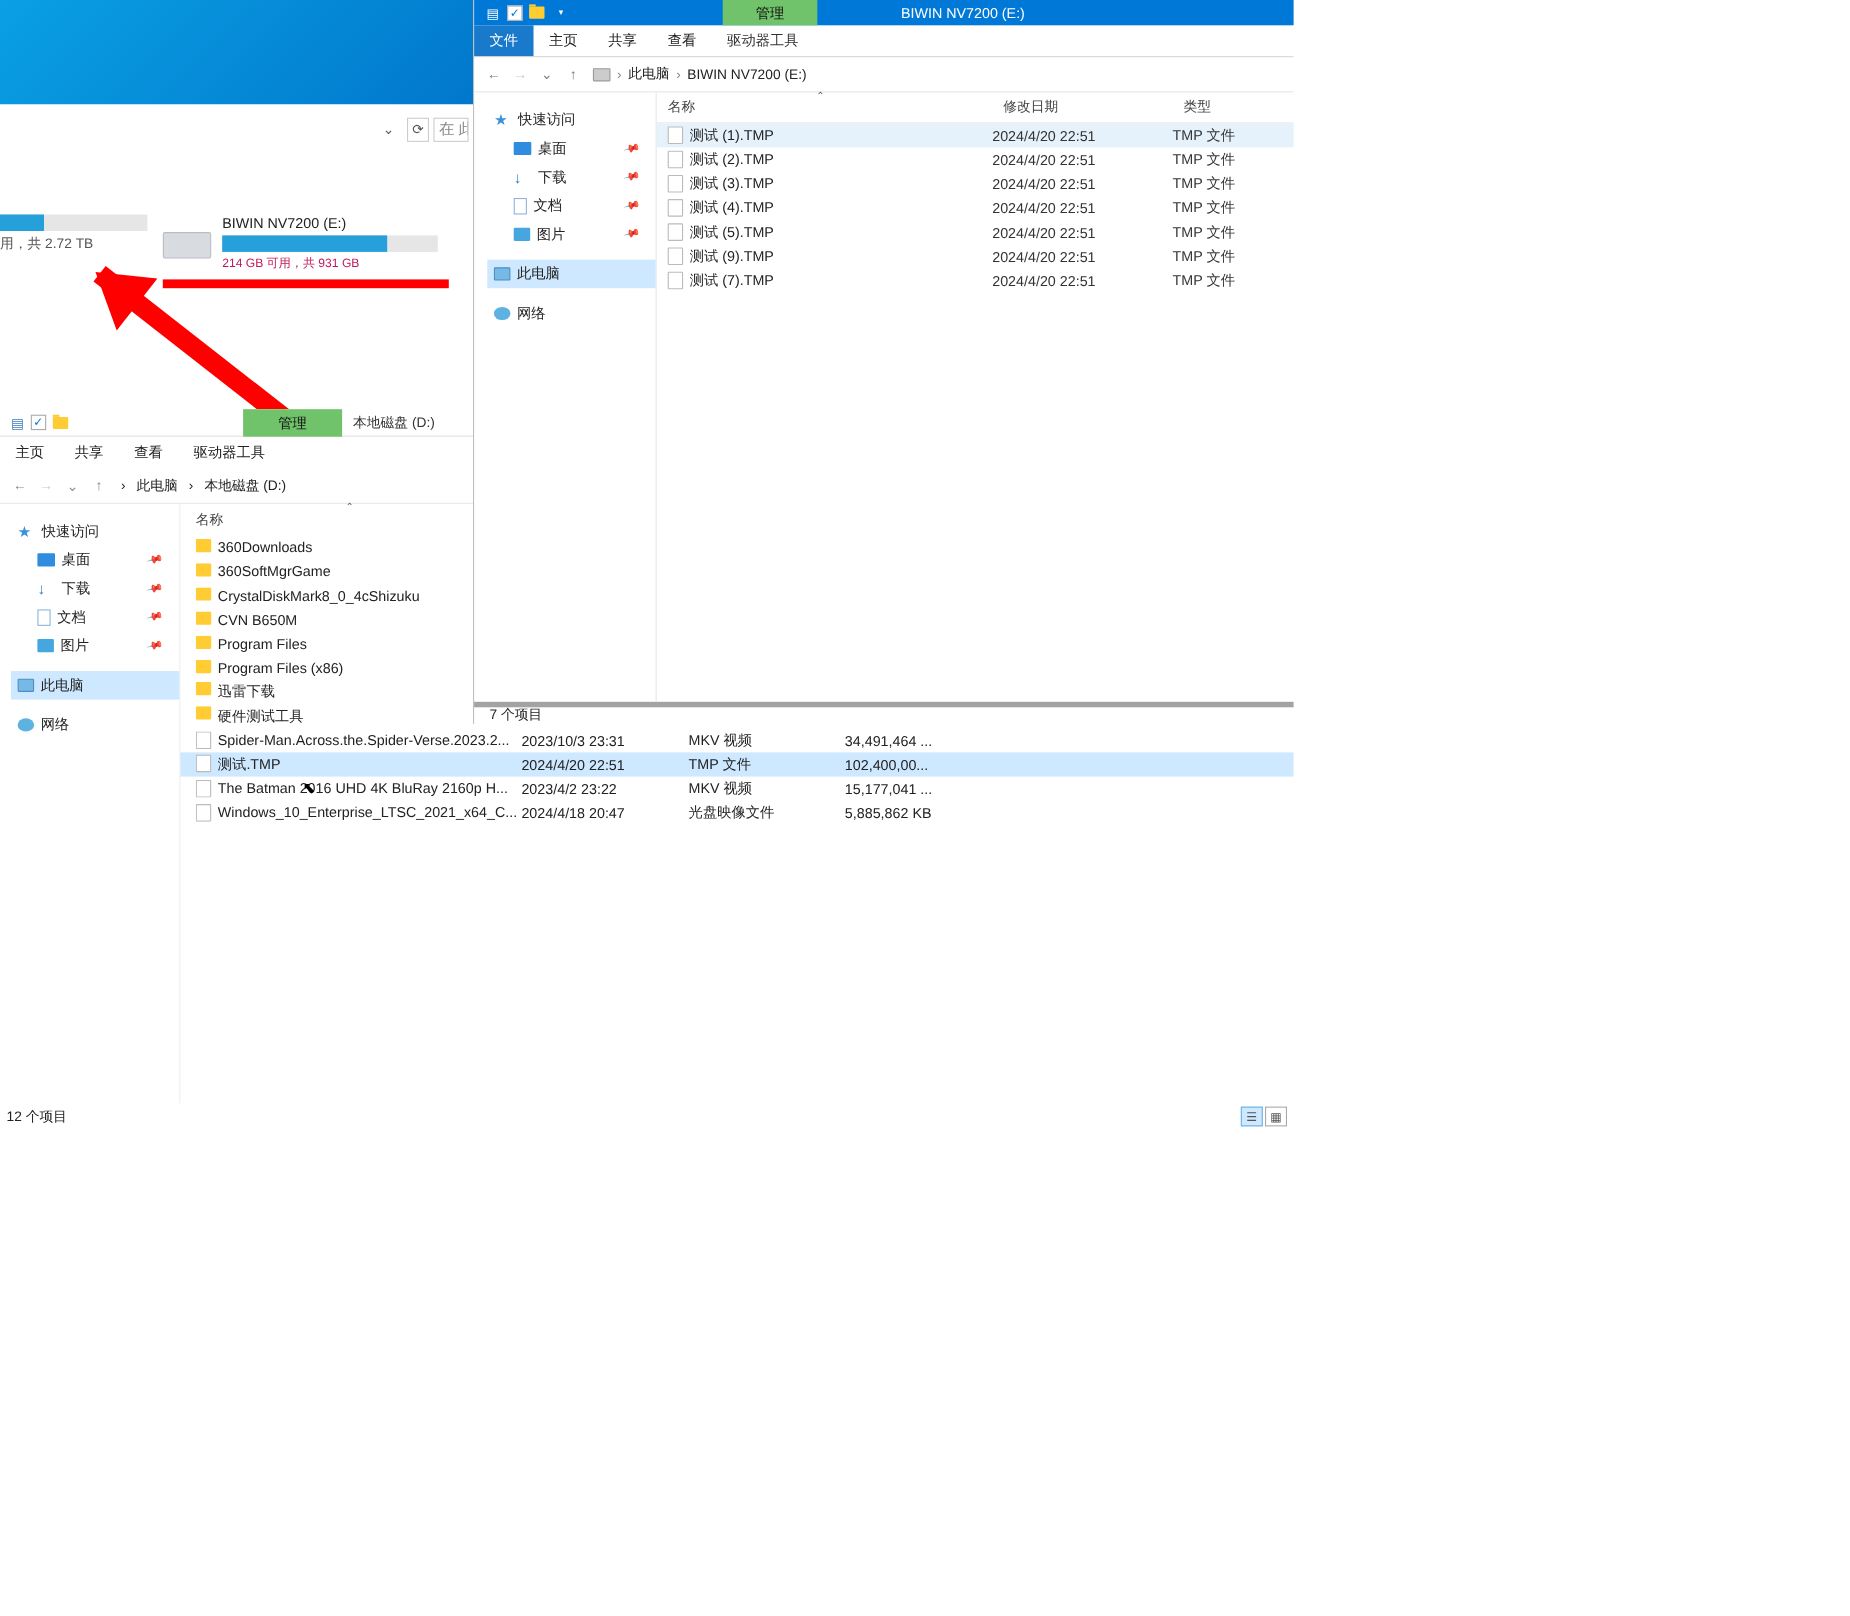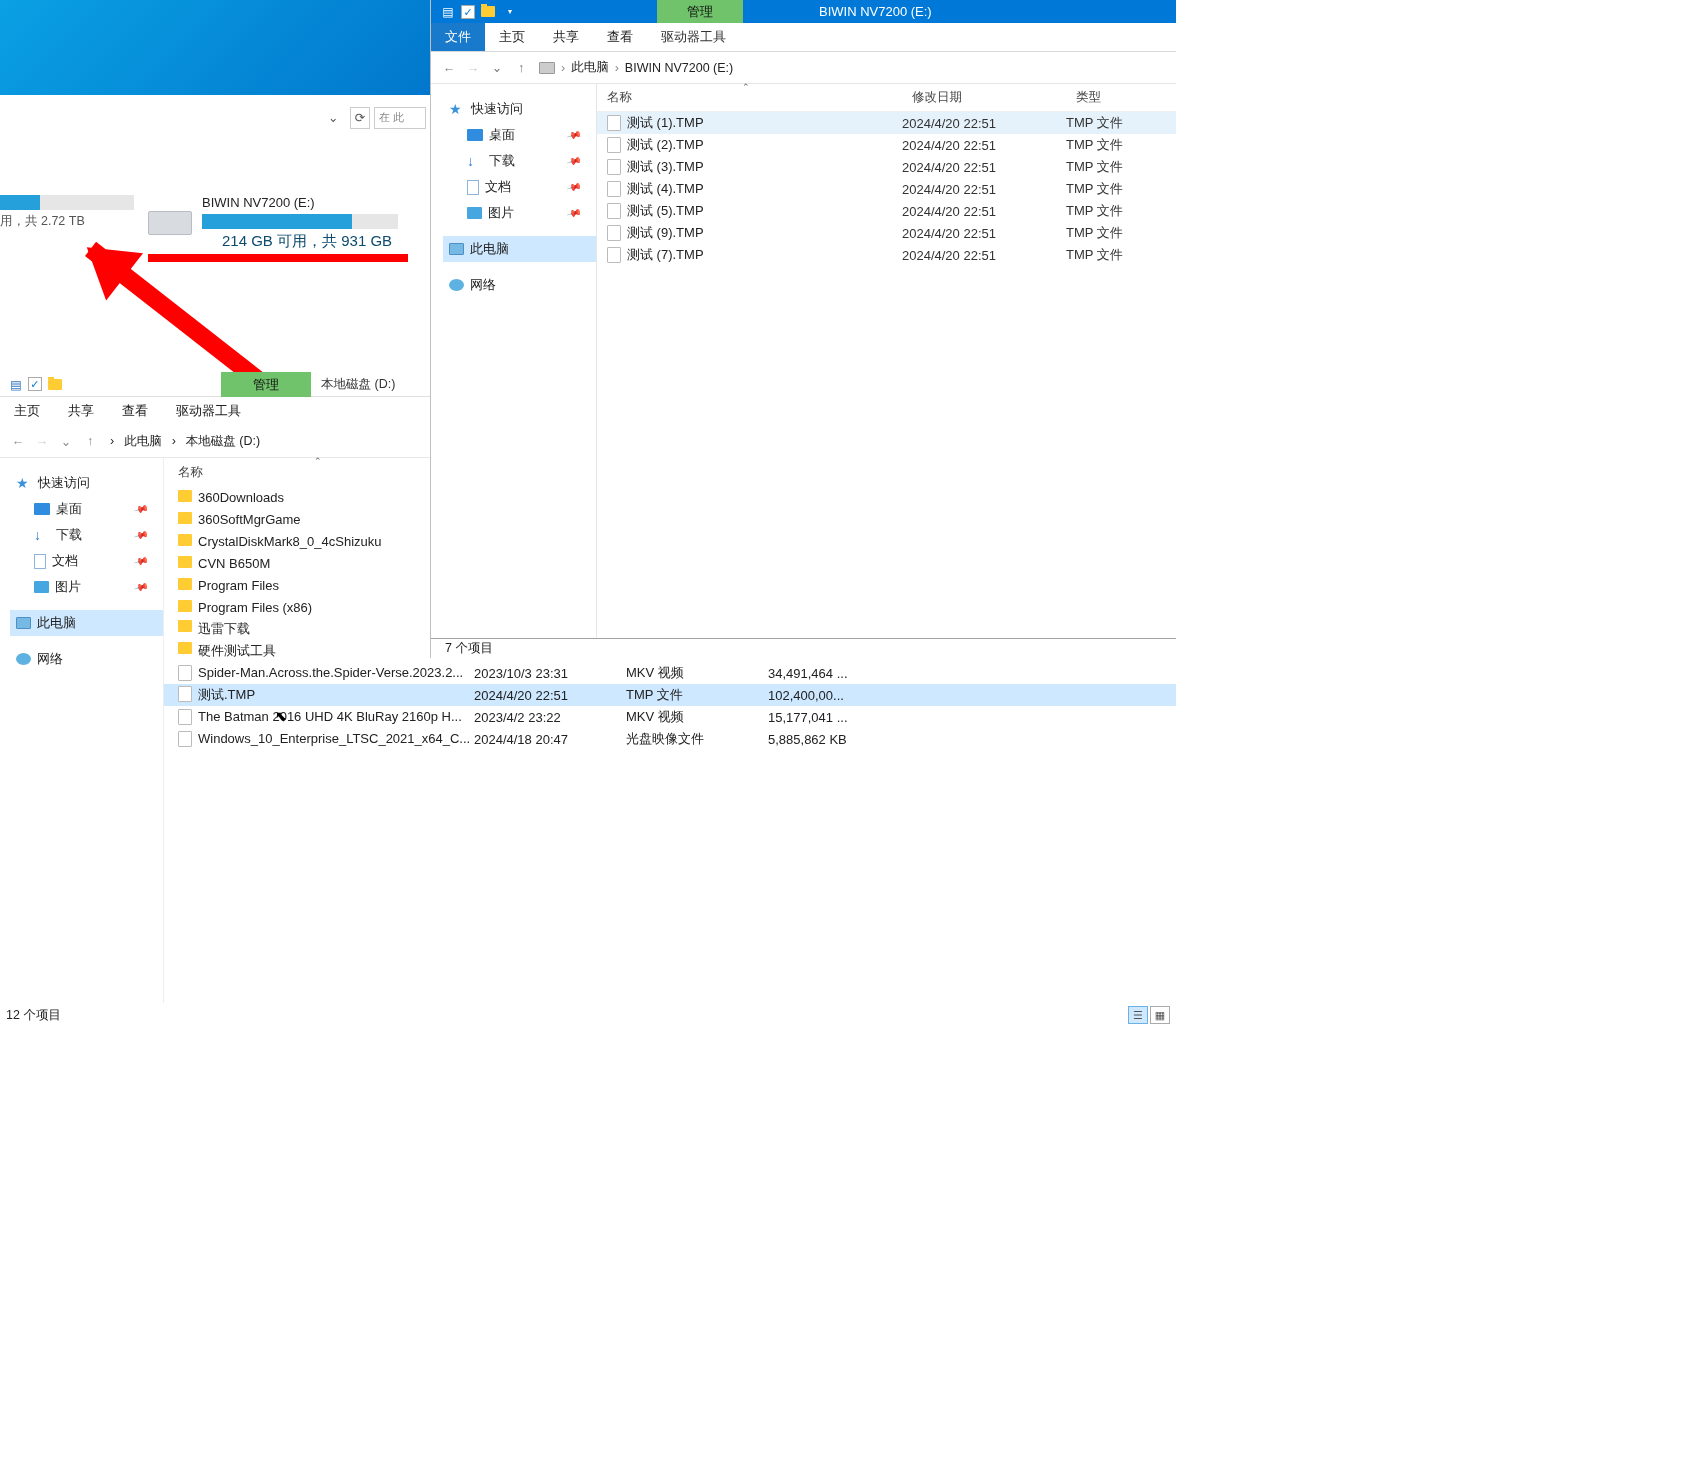--- a/index.html
+++ b/index.html
@@ -108,21 +108,21 @@
 .sort-arrow{position:absolute;left:145px;top:-2px;font-size:9px;color:#666;}
 .e-row{
   height:22px; display:flex;align-items:center; font-size:13px;
   padding-left:10px;
 }
 .e-row:first-child{background:#e6f2fb;}
 .e-row .fname{ width:295px; display:flex; align-items:center; gap:6px;}
 .e-row .fdate{ width:164px; color:#333;}
 .e-row .ftype{ color:#333;}
 .file-ico{ width:14px;height:16px;background:#fff;border:1px solid #bbb;border-radius:1px;}
-.e-status{ height:20px; padding:0 14px; display:flex;align-items:center; border-top:1px solid #a3a3a3; font-size:12.5px;}
+.e-status{ height:20px; padding:0 14px; display:flex;align-items:center; border-top:5px solid #a3a3a3; font-size:12.5px;}
 
 
 .win-d{
   position:absolute;
   left:0; top:372px; right:0; bottom:0;
   background:#fff;
 }
 .d-titlebar{
   height:25px; background:#fff; display:flex; align-items:center;
   border-bottom:1px solid #e0e0e0;
@@ -181,34 +181,34 @@
 .pc-panel{
   position:absolute; left:0; top:95px; width:430px; height:277px;
   background:#fff;
 }
 .pc-search{
   height:45px; display:flex; align-items:center; justify-content:flex-end;
   padding-right:4px; gap:4px;
 }
 .pc-search .refresh{width:20px;height:22px;border:1px solid #ccc;display:flex;align-items:center;justify-content:center;color:#555;}
 .pc-search .drop{width:18px;color:#555;}
-.pc-search .searchbox{width:52px;height:22px;border:1px solid #ccc;color:#888;font-size:11px;padding:0 4px;display:flex;align-items:center;white-space:nowrap;overflow:hidden;}
+.pc-search .searchbox{width:32px;height:22px;border:1px solid #ccc;color:#888;font-size:14px;padding:0 4px;display:flex;align-items:center;white-space:nowrap;overflow:hidden;}
 .drive{
   position:absolute; left:148px; top:100px;
 }
 .drive .drv-icon{
   position:absolute; left:0; top:16px;
   width:44px; height:24px; background:#d8dbe0; border:1px solid #b8bcc5; border-radius:2px;
 }
 .drive .drv-title{ font-size:13px; margin-left:54px;}
 .drive .bar{
   width:196px; height:15px; background:#e6e6e6; margin-left:54px; margin-top:4px;
 }
 .drive .bar-fill{ height:100%; background:#26a0da; width:150px;}
-.drive .drv-cap{ font-size:15px; color:#0c4a6e; margin-left:74px; margin-top:3px;}
+.drive .drv-cap{ font-size:11px; color:#be185d; margin-left:54px; margin-top:3px;}
 .spare-drive{ position:absolute; left:0; top:100px;}
 .spare-drive .bar{ width:134px; height:15px; background:#e6e6e6;}
 .spare-drive .bar-fill{height:100%;background:#26a0da;width:40px;}
 .spare-drive .cap{font-size:12.5px;color:#555;margin-top:3px;}
 .spare-head{position:absolute;top:100px;left:0;font-size:13px;}
 
 
 .red-bar{
   position:absolute; left:148px; top:254px; width:260px; height:8px;
   background:#ff0000;

